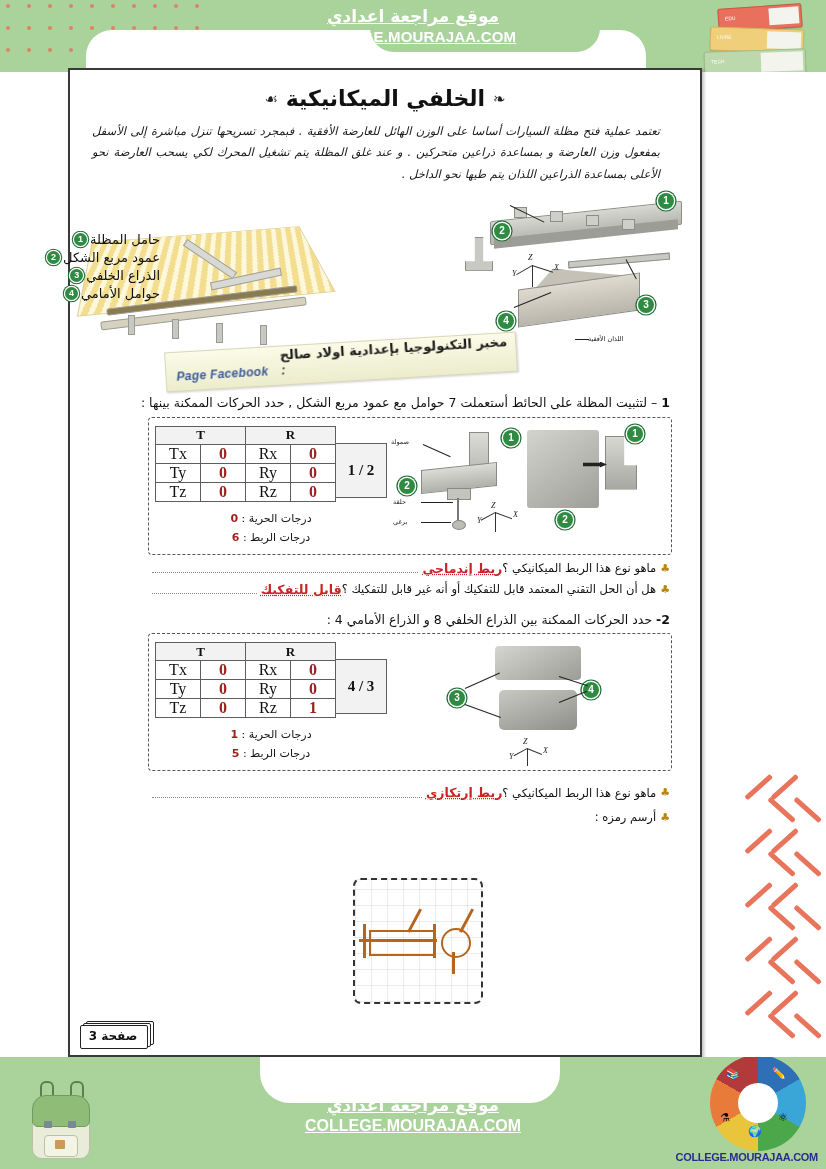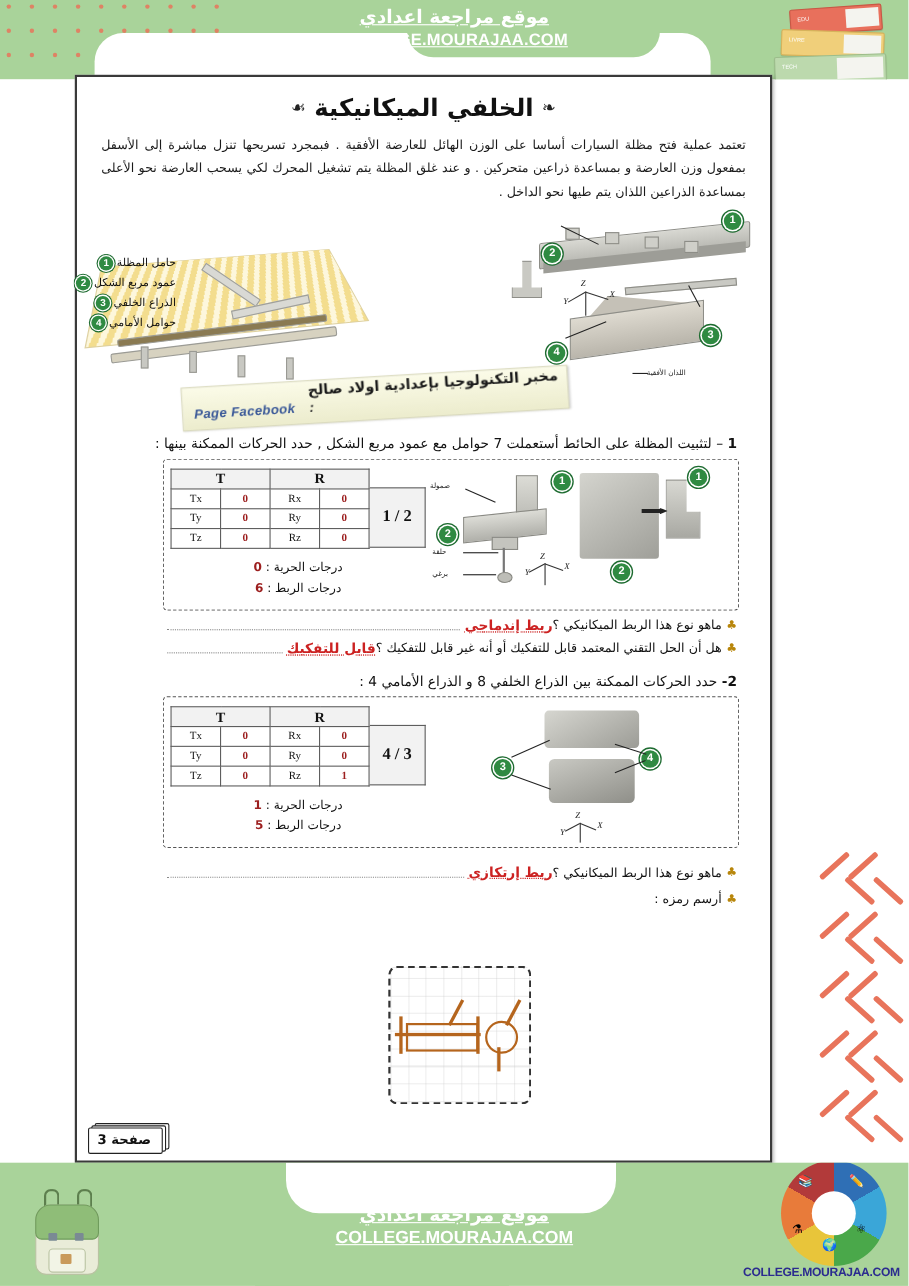--- a/index.html
+++ b/index.html
@@ -53,22 +53,22 @@
     background:#ffffff;border:2px solid #3a3a3a;
     box-shadow:2px 2px 3px rgba(0,0,0,.25);
   }
   .doc-title{
     text-align:center;margin-top:16px;direction:rtl;
     font-size:22px;font-weight:bold;color:#111;
     font-family:"DejaVu Sans", sans-serif;
   }
   .doc-title .orn{font-size:15px;color:#222;vertical-align:2px;}
   .intro{
-    direction:rtl;text-align:justify;margin:10px 22px 0 22px;
-    font-size:11.5px;line-height:1.85;color:#1a1a1a;
+    direction:rtl;text-align:justify;margin:10px 40px 0 22px;
+    font-size:11.5px;line-height:1.85;color:#1a1a1a;font-style:italic;
   }
   
   .figrow{position:relative;height:175px;margin-top:4px;}
   .awning{position:absolute;left:10px;top:8px;width:255px;height:150px;}
   .awn-canvas{position:absolute;left:8px;top:18px;width:230px;height:98px;
     background:repeating-linear-gradient(102deg,#f3dd8e 0px,#f3dd8e 6px,#fdf7dc 6px,#fdf7dc 11px);
     transform:perspective(320px) rotateX(46deg) rotateZ(-7deg);
     border:1px solid #ddd0a0;}
   .awn-bar{position:absolute;background:#c9c9c4;border:1px solid #9b9b95;border-radius:2px;}
   .awn-b1{left:20px;top:112px;width:205px;height:7px;transform:rotate(-7deg);background:#d7d2c0;}
@@ -103,21 +103,21 @@
   .axes .lb{position:absolute;font-size:8px;color:#222;
     font-family:"Liberation Serif", serif;font-style:italic;}
   
   .legend{position:absolute;left:0px;top:42px;width:90px;direction:rtl;}
   .legend .li{display:flex;align-items:center;gap:3px;height:18px;}
   .num{display:inline-block;width:13px;height:13px;border-radius:50%;
     background:#2f8a42;color:#fff;font-size:9px;font-weight:bold;
     text-align:center;line-height:13px;flex:0 0 auto;
     font-family:"Liberation Sans", sans-serif;
     box-shadow:0 0 0 1.2px #ffffff,0 0 0 2.2px #1d6b30;}
-  .legend .lx{font-size:10px;color:#111;white-space:nowrap;}
+  .legend .lx{font-size:13px;color:#111;white-space:nowrap;}
   .callout{position:absolute;width:16px;height:16px;border-radius:50%;
     background:#2f8a42;color:#fff;font-size:10px;font-weight:bold;
     text-align:center;line-height:16px;
     font-family:"Liberation Sans", sans-serif;
     box-shadow:0 0 0 1.4px #ffffff,0 0 0 2.6px #1d6b30;}
   .tinylbl{position:absolute;font-size:6.5px;color:#222;direction:rtl;white-space:nowrap;}
   .lead{position:absolute;background:#222;height:1px;transform-origin:left center;}
   
   .ribbon{
     position:absolute;left:95px;top:272px;width:350px;height:38px;
@@ -136,21 +136,21 @@
   .qnum{font-weight:bold;}
   .dashbox{
     position:relative;margin:4px 28px 0 78px;
     border:1.4px dashed #555;border-radius:4px;padding:8px 6px 10px 6px;
   }
   
   .tblwrap{display:inline-block;position:relative;}
   table.tr-tab{border-collapse:collapse;font-family:"Liberation Serif", serif;}
   table.tr-tab td,table.tr-tab th{
     border:1px solid #5e5e5e;text-align:center;
-    font-size:10px;padding:0;height:17px;width:44px;color:#111;
+    font-size:16px;padding:0;height:17px;width:44px;color:#111;
   }
   table.tr-tab th{background:#f2f2f2;font-weight:bold;font-size:13px;}
   .tr-tab .val{color:#9c1f1f;font-weight:bold;}
   .ratio{
     display:inline-block;border:1px solid #5e5e5e;border-left:none;
     background:#f2f2f2;width:50px;height:53px;line-height:53px;
     text-align:center;font-size:15px;font-weight:bold;color:#111;
     font-family:"Liberation Serif", serif;vertical-align:top;margin-top:17px;
   }
   .degline{direction:rtl;text-align:center;font-size:11px;color:#111;

